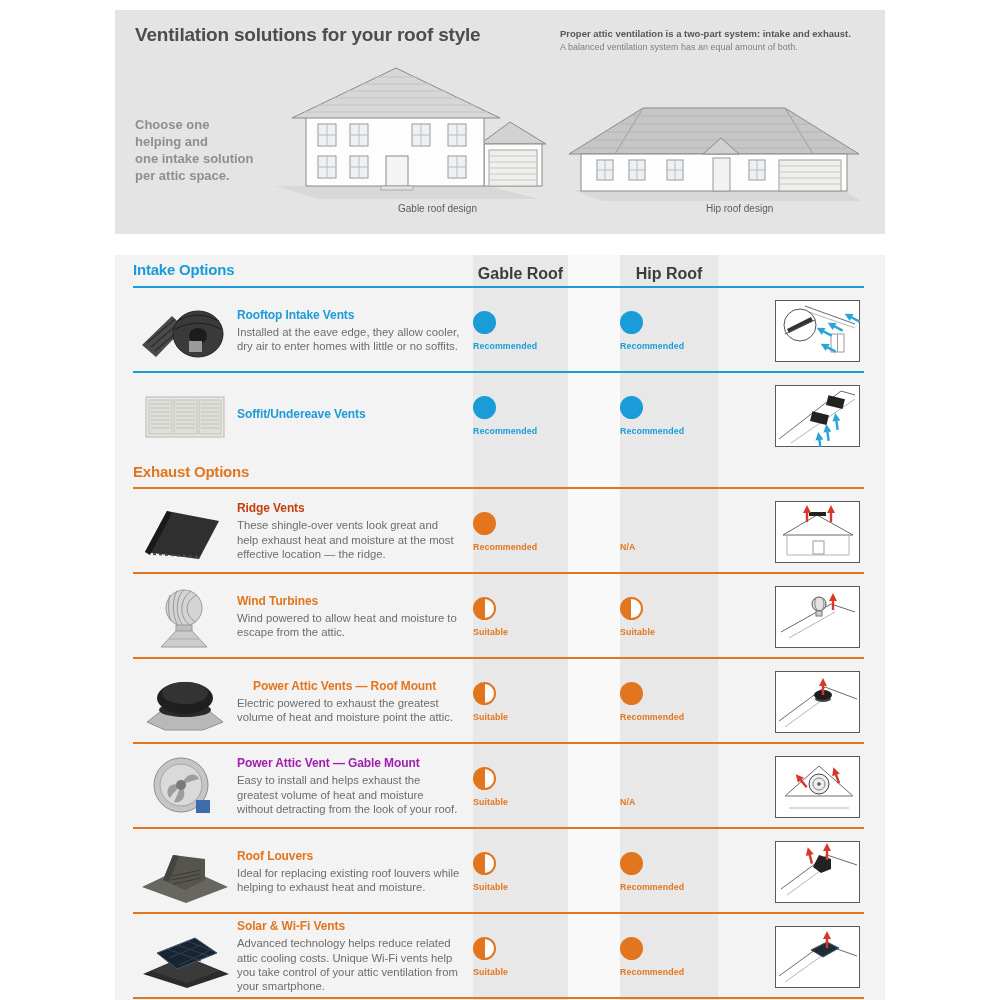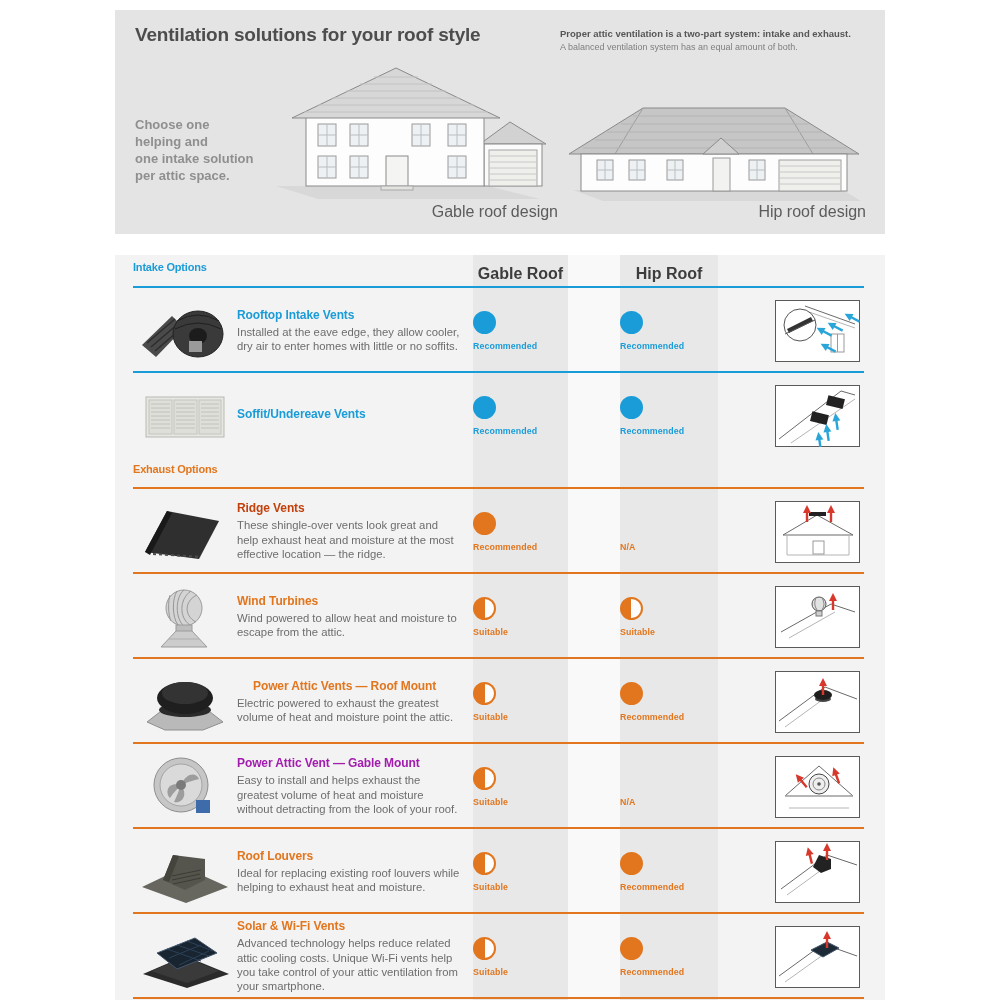--- a/index.html
+++ b/index.html
@@ -6,41 +6,41 @@
   body{font-family:"Liberation Sans","DejaVu Sans",sans-serif;}
   .page{position:relative;width:1000px;height:1000px;background:#fff;overflow:hidden;}
 
   
   .hero{position:absolute;left:115px;top:10px;width:770px;height:224px;background:#e4e4e4;}
   .hero-title{position:absolute;left:20px;top:14px;font-size:19px;font-weight:bold;color:#4d4d4d;letter-spacing:-0.2px;}
   .hero-note{position:absolute;left:445px;top:18px;width:315px;}
   .hero-note-bold{font-size:9.5px;font-weight:bold;color:#565656;}
   .hero-note-sub{font-size:9px;color:#7f7f7f;margin-top:3px;}
   .choose{position:absolute;left:20px;top:106px;font-size:13px;font-weight:bold;color:#8f8f8f;line-height:1.32;}
-  .caption{position:absolute;font-size:16px;color:#5c5c5c;width:160px;text-align:right;}
+  .caption{position:absolute;font-size:10px;color:#5c5c5c;width:160px;text-align:left;}
   .caption.gable{left:283px;top:193px;}
   .caption.hip{left:591px;top:193px;}
   .house{position:absolute;}
   .house.gable{left:133px;top:48px;}
   .house.hip{left:448px;top:80px;}
   .house svg{display:block;}
 
   
   .tbl{position:absolute;left:115px;top:255px;width:770px;height:745px;background:#f3f3f3;}
   .stripe{position:absolute;top:0;bottom:0;z-index:0;}
   .stripe.g{left:358px;width:95px;background:#e8e8e8;}
   .stripe.m{left:453px;width:52px;background:#f9f9f9;}
   .stripe.h{left:505px;width:98px;background:#e8e8e8;}
   .col-header{position:absolute;top:10px;font-size:16px;font-weight:bold;color:#3c3c3c;text-align:center;z-index:2;}
   .col-header.g{left:358px;width:95px;}
   .col-header.h{left:505px;width:98px;}
   #table-body{position:absolute;left:0;top:0;right:0;bottom:0;z-index:1;display:flex;flex-direction:column;}
   .section-heading{position:relative;flex:0 0 33px;}
   .section-heading.exhaust{flex:0 0 31px;}
-  .heading-text{position:absolute;left:18px;top:6px;font-size:11px;font-weight:bold;letter-spacing:-0.2px;}
+  .heading-text{position:absolute;left:18px;top:6px;font-size:15px;font-weight:bold;letter-spacing:-0.2px;}
   .section-heading.exhaust .heading-text{top:5px;}
   .heading-rule{position:absolute;left:18px;bottom:0;width:731px;height:2px;}
   .t-row{position:relative;flex:0 0 85px;display:flex;align-items:center;}
   .cell-product{flex:0 0 122px;box-sizing:border-box;padding-left:24px;}
   .cell-product svg{display:block;}
   .cell-text{flex:0 0 236px;box-sizing:border-box;padding-right:12px;}
   .row-title{font-size:12px;font-weight:bold;margin-bottom:3px;letter-spacing:-0.1px;}
   .row-desc{font-size:11.3px;color:#6d6d6d;line-height:1.27;}
   .cell-status{flex:0 0 95px;display:flex;flex-direction:column;align-items:flex-start;}
   .cell-status.hip{flex:0 0 98px;}

